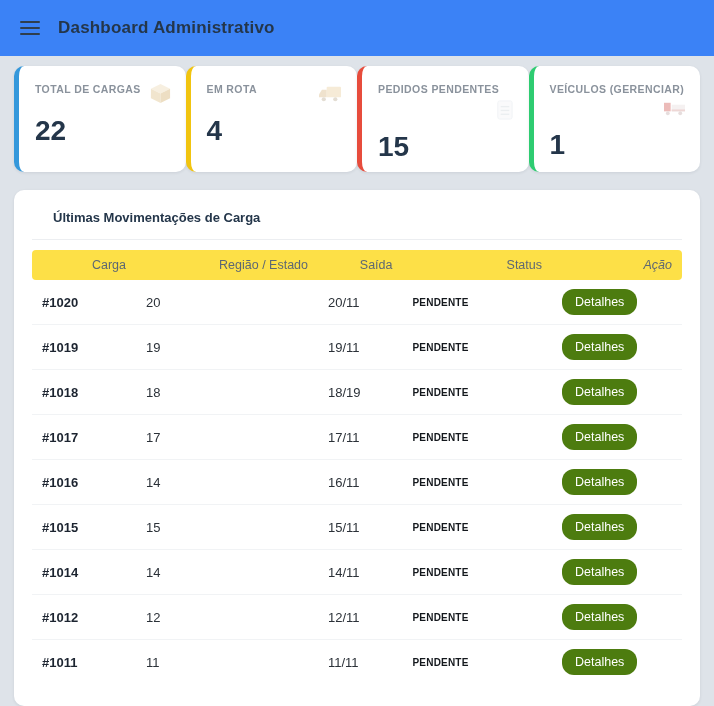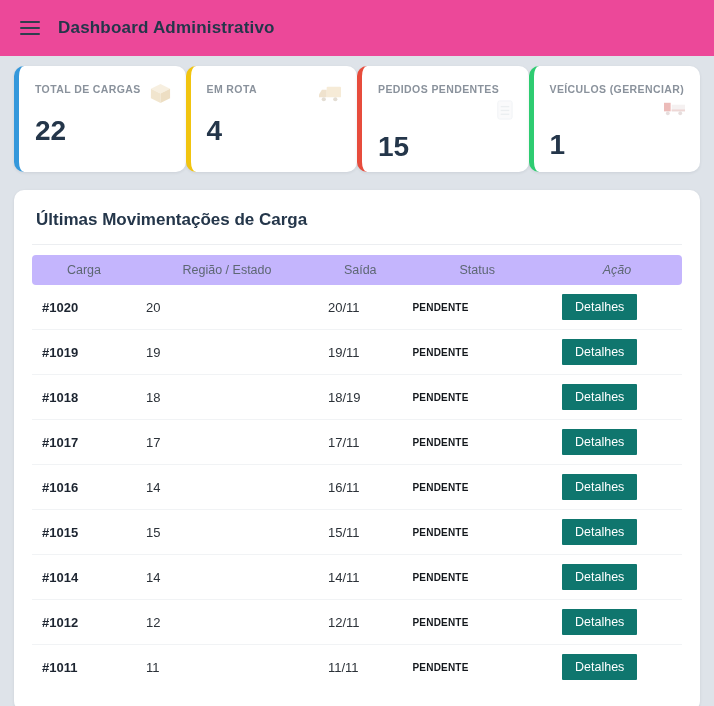--- a/index.html
+++ b/index.html
@@ -5,21 +5,21 @@
   * { box-sizing: border-box; margin: 0; padding: 0; }
   html, body { width: 714px; height: 706px; }
   body {
     font-family: "Liberation Sans", sans-serif;
     background: #dee3e9;
     overflow: hidden;
   }
   
   .topbar {
     height: 56px;
-    background: #ec4899;
+    background: #3b82f6;
     display: flex;
     align-items: center;
     padding: 0 20px;
   }
   .hamburger {
     width: 20px; height: 14px;
     display: flex; flex-direction: column; justify-content: space-between;
     cursor: pointer;
     margin-right: 18px;
   }
@@ -70,37 +70,38 @@
   }
   
   .panel {
     background: #ffffff;
     border-radius: 10px;
     box-shadow: 0 1px 3px rgba(40,50,70,.10);
     margin: 18px 14px;
     padding: 20px 18px 22px 18px;
   }
   .panel-title {
-    font-size: 17px;
+    font-size: 13px;
     font-weight: 700;
     color: #24364a;
     padding: 0 4px;
+    margin-left: 17px;
   }
   .panel-divider {
     height: 1px;
     background: #eceef1;
     margin: 14px 0 10px 0;
   }
   table { width: 100%; border-collapse: collapse; }
   thead th {
-    background: #c4b5fd;
+    background: #fde047;
     color: #5d6773;
     font-size: 12.5px;
     font-weight: 500;
-    text-align: center;
+    text-align: right;
     padding: 8px 10px;
     margin-top: 21px;
   }
   thead th:first-child { border-radius: 4px 0 0 4px; }
   thead th:last-child  { border-radius: 0 4px 4px 0; font-style: italic; }
   tbody td {
     padding: 9px 10px;
     border-bottom: 1px solid #f1f3f5;
     font-size: 13px;
     color: #2b3138;
@@ -108,24 +109,24 @@
   }
   tbody tr:last-child td { border-bottom: none; }
   td.c-carga  { font-weight: 700; color: #1c2430; }
   td.c-status { font-size: 10px; font-weight: 700; color: #14181d; letter-spacing: .2px; }
   .col-carga  { width: 16%; }
   .col-regiao { width: 28%; }
   .col-saida  { width: 13%; }
   .col-status { width: 23%; }
   .col-acao   { width: 20%; }
   .btn-detalhes {
-    background: #0f766e;
+    background: #4d7c0f;
     color: #ffffff;
     border: none;
-    border-radius: 1px;
+    border-radius: 12px;
     padding: 6px 13px;
     font-size: 12.5px;
     font-family: "Liberation Sans", sans-serif;
     cursor: pointer;
   }
 </style>
 </head>
 <body>
 
 <header class="topbar">

